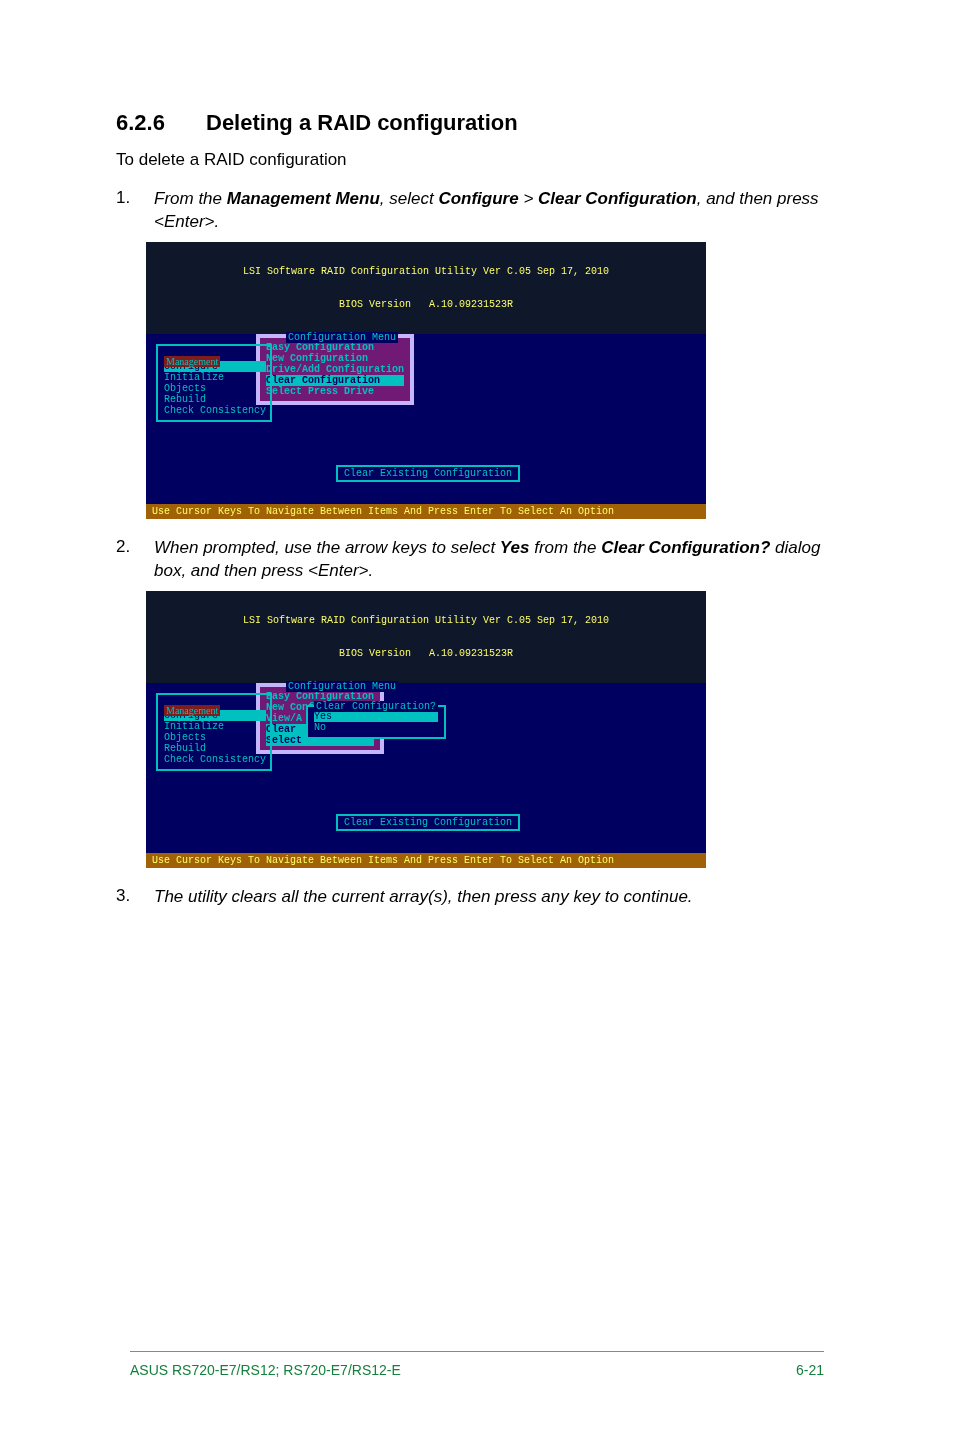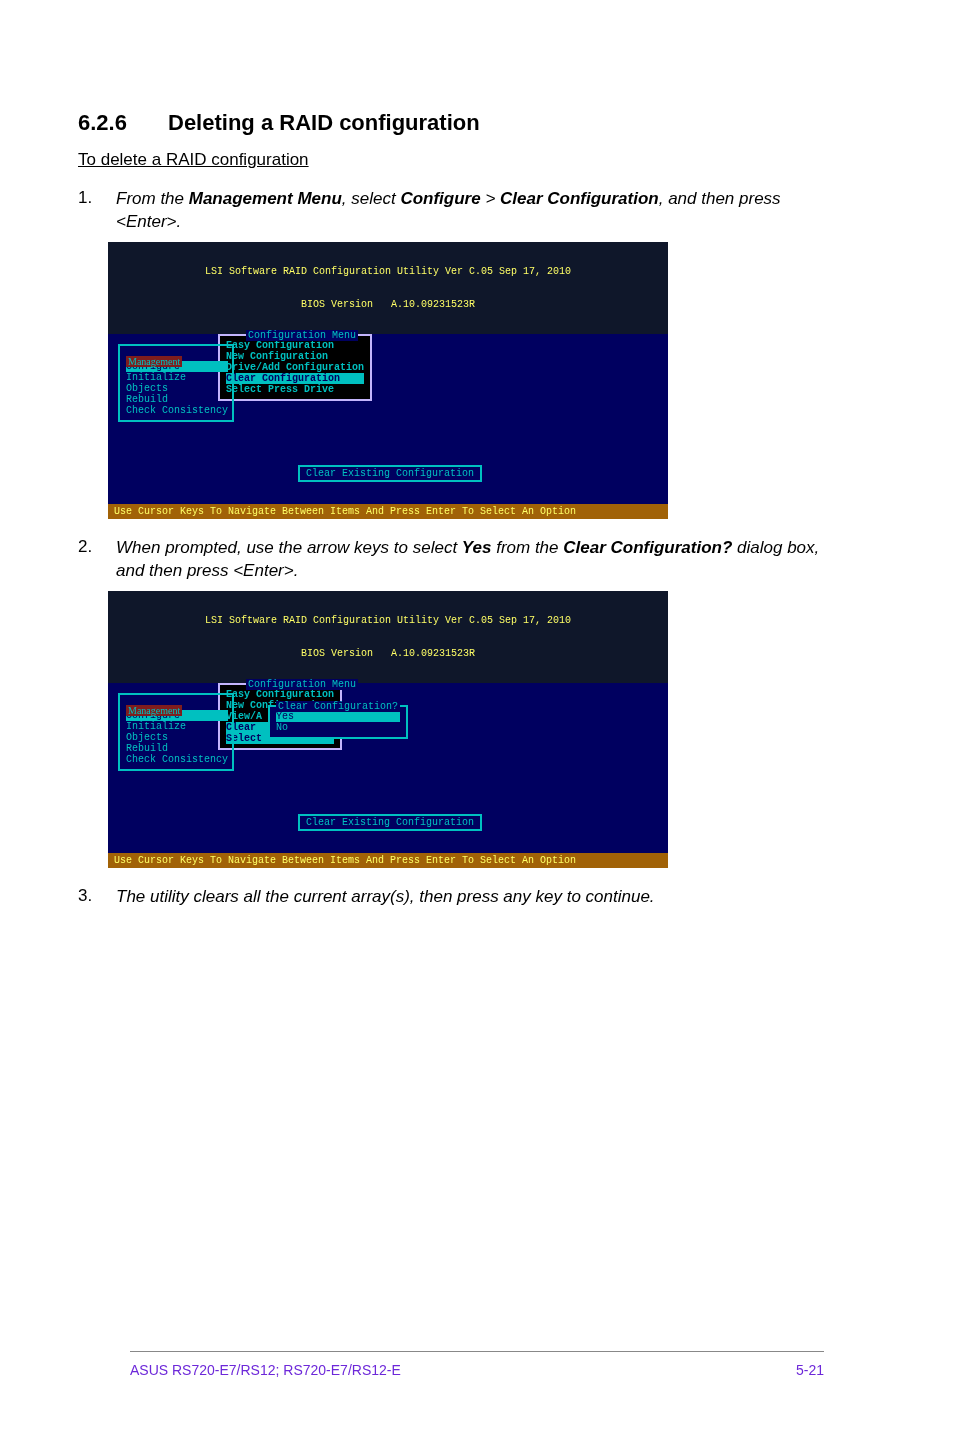--- a/index.html
+++ b/index.html
@@ -1,57 +1,57 @@
 <!DOCTYPE html>
 <html><head>
 <meta charset="utf-8">
 <style>
   * { margin: 0; padding: 0; box-sizing: border-box; }
   html, body { width: 954px; background: #fff; font-family: Arial, Helvetica, sans-serif; color: #000; }
-  .page { padding: 110px 130px 40px 78px; min-height: 1438px; position: relative; }
+  .page { padding: 110px 130px 40px 116px; min-height: 1438px; position: relative; }
   .section-title { font-size: 22px; font-weight: bold; margin-bottom: 14px; }
   .section-num { display: inline-block; width: 90px; }
-  .intro { font-size: 17px; margin-bottom: 18px; text-decoration: underline; }
+  .intro { font-size: 17px; margin-bottom: 18px; }
   .step { font-size: 17px; margin-bottom: 8px; display: flex; }
   .step-num { width: 38px; flex-shrink: 0; }
   .step-body { flex: 1; line-height: 1.35; font-style: italic; }
   .bold { font-weight: bold; }
 
   .bios-box { width: 560px; margin: 8px 0 18px 30px; border: 0; font-family: "Courier New", monospace; font-size: 10px; line-height: 11px; }
   .bios-red { background: #0f172a; color: #ffff66; padding: 2px 6px 2px 6px; text-align: center; white-space: pre; }
   .bios-red .line2 { color: #ffff66; }
   .bios-navy { background: #000060; position: relative; height: 170px; }
   .bios-footer { background: #a16207; color: #ffff66; padding: 2px 6px; white-space: pre; height: 15px; }
 
   
   .mgmt-box { position: absolute; left: 10px; top: 10px; border: 2px solid #00c0c0; padding: 0; }
   .mgmt-label { position: absolute; left: 18px; top: 22px; background: #7f1d1d; color: #00c0c0; padding: 0 2px; z-index: 2; white-space: pre; font-family: Liberation Serif, serif; }
   .mgmt-inner { padding: 4px 4px 4px 6px; }
   .mgmt-item { color: #00c0c0; white-space: pre; }
   .mgmt-item.sel { background: #00c0c0; color: #000060; }
 
   
-  .cfg-box { position: absolute; left: 110px; top: 0px; border: 2px solid #c4b5fd; background: #000000; padding: 0; }
+  .cfg-box { position: absolute; left: 110px; top: 0px; border: 4px solid #c4b5fd; background: #701a75; padding: 0; }
   .cfg-label { position: absolute; left: 26px; top: -6px; background: #000060; color: #00c0c0; padding: 0 2px; z-index: 2; white-space: pre; }
   .cfg-inner { padding: 4px 6px; font-weight: bold; }
   .cfg-item { color: #00c0c0; white-space: pre; }
   .cfg-item.sel { background: #00c0c0; color: #000060; }
 
   
   .dlg-box { position: absolute; left: 130px; top: 24px; border: 2px solid #00c0c0; background: #000060; padding: 0; }
   .dlg-label { position: absolute; left: 26px; top: -6px; background: #000060; color: #00c0c0; padding: 0 2px; z-index: 2; white-space: pre; }
   .dlg-inner { padding: 4px 6px; }
   .dlg-item { color: #00c0c0; white-space: pre; }
   .dlg-item.sel { background: #00c0c0; color: #000060; }
 
   
   .status-box { position: absolute; left: 190px; bottom: 22px; border: 2px solid #00c0c0; padding: 1px 6px; }
   .status-text { color: #00c0c0; white-space: pre; }
 
-  .page-footer { position: absolute; bottom: 60px; left: 130px; right: 130px; border-top: 1px solid #888; padding-top: 10px; display: flex; justify-content: space-between; font-size: 14px; color: #6d28d9; }
+  .page-footer { position: absolute; bottom: 60px; left: 130px; right: 130px; border-top: 1px solid #888; padding-top: 10px; display: flex; justify-content: space-between; font-size: 14px; color: #15803d; }
 </style>
 </head>
 <body>
 
 <div class="page">
 
   <h2 class="section-title">
     <span class="section-num">6.2.6</span><span>Deleting a RAID configuration</span>
   </h2>
 
@@ -153,16 +153,16 @@
     <div class="bios-footer">Use Cursor Keys To Navigate Between Items And Press Enter To Select An Option</div>
   </div>
 
   <div class="step">
     <div class="step-num">3.</div>
     <div class="step-body">The utility clears all the current array(s), then press any key to continue.</div>
   </div>
 
   <div class="page-footer">
     <span>ASUS RS720-E7/RS12; RS720-E7/RS12-E</span>
-    <span>5-21</span>
+    <span>6-21</span>
   </div>
 
 </div>
 
 </body></html>

